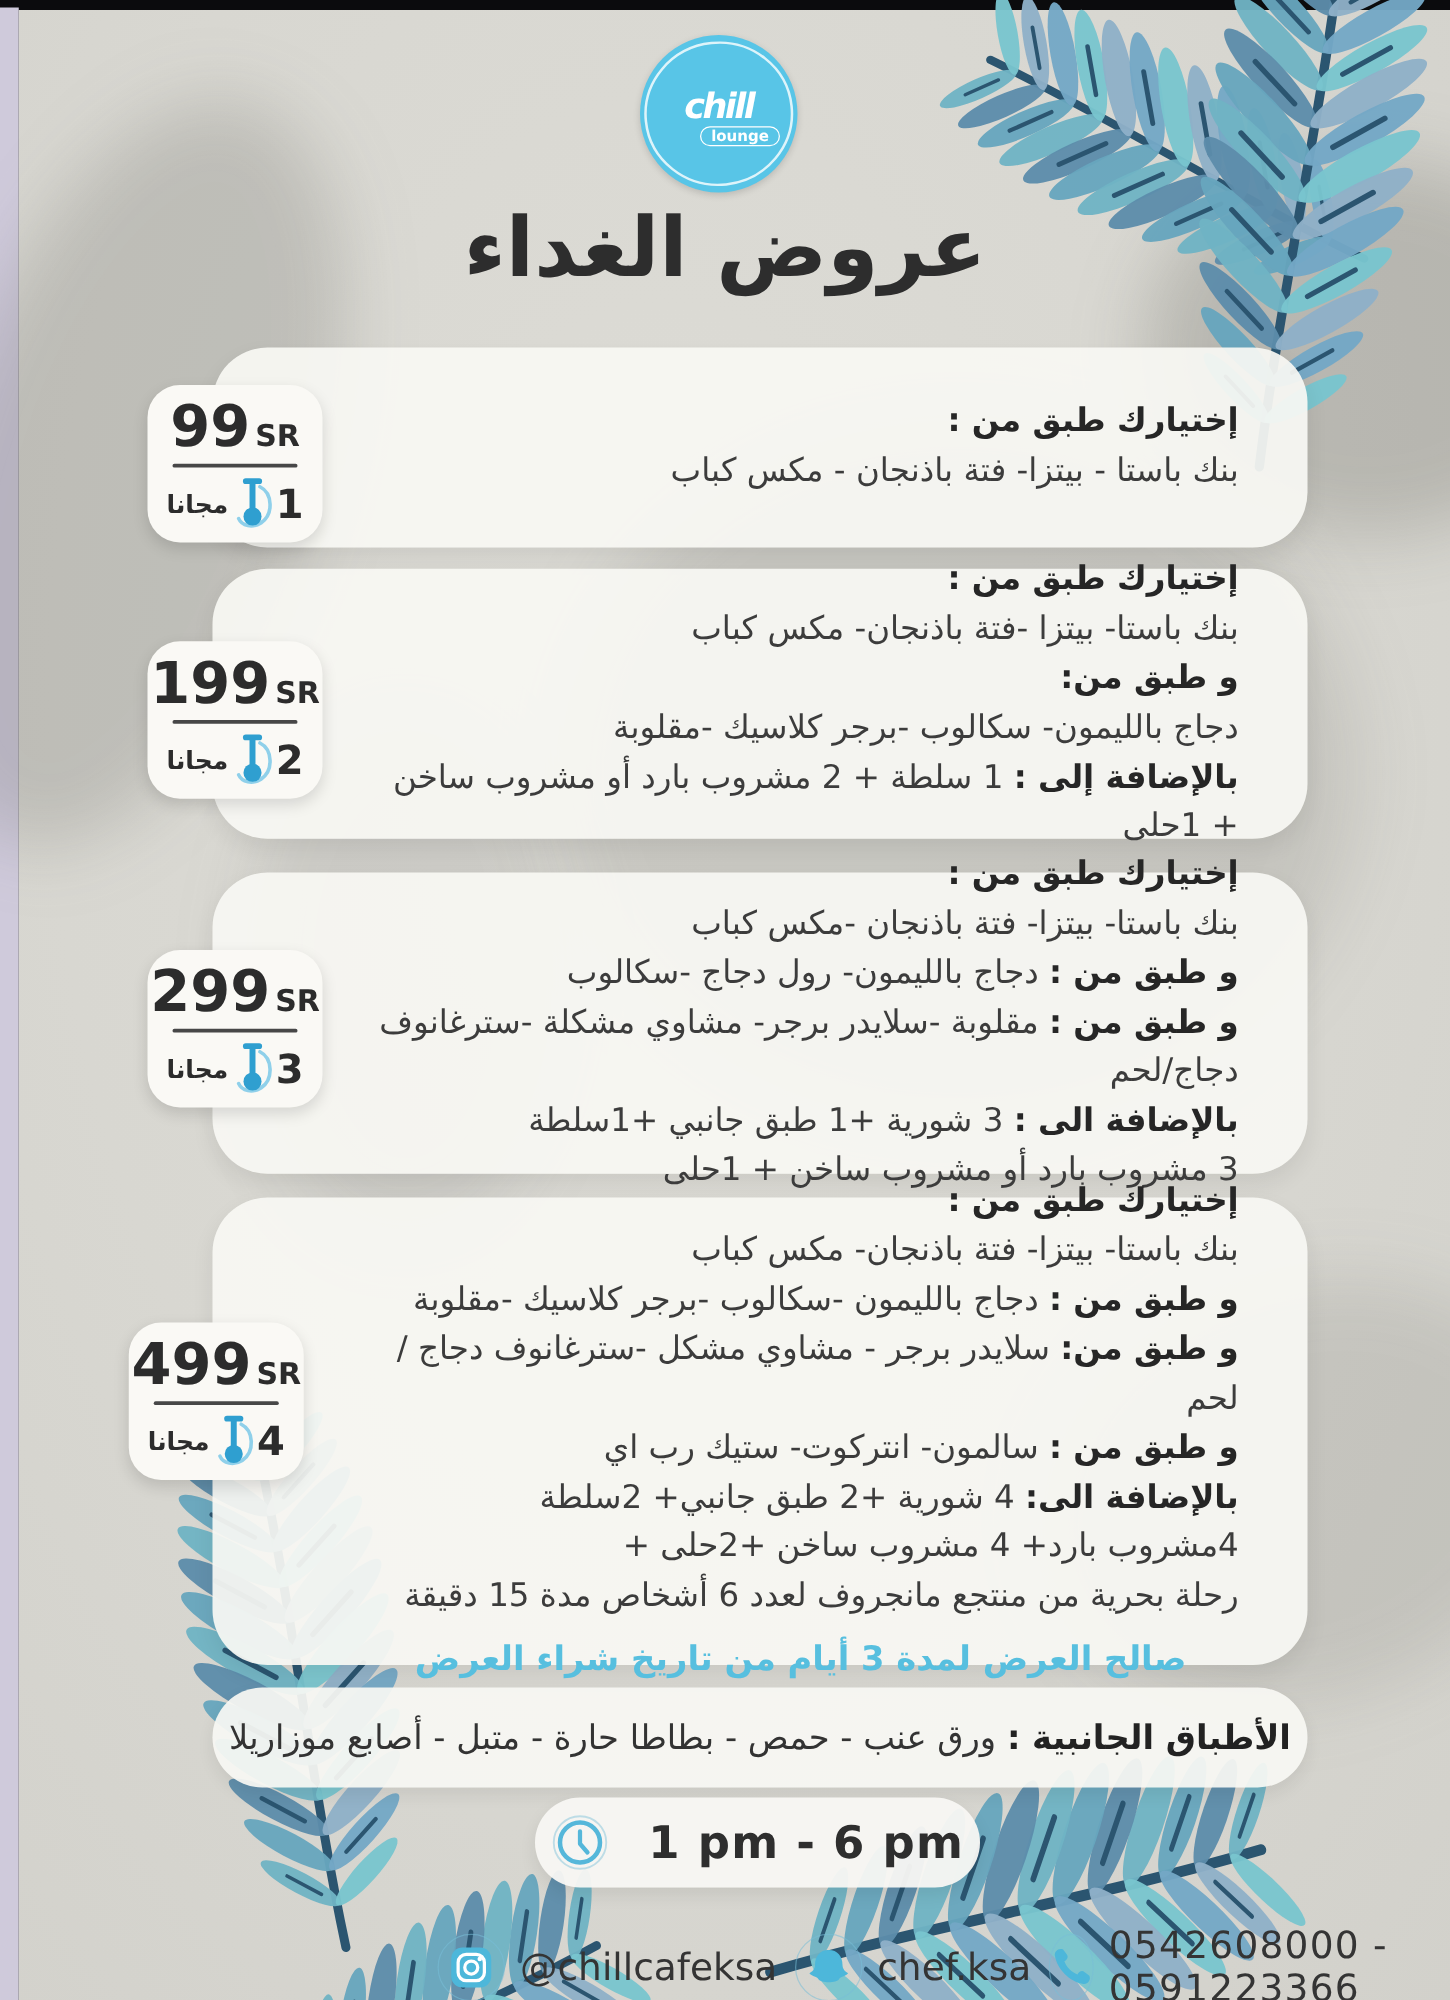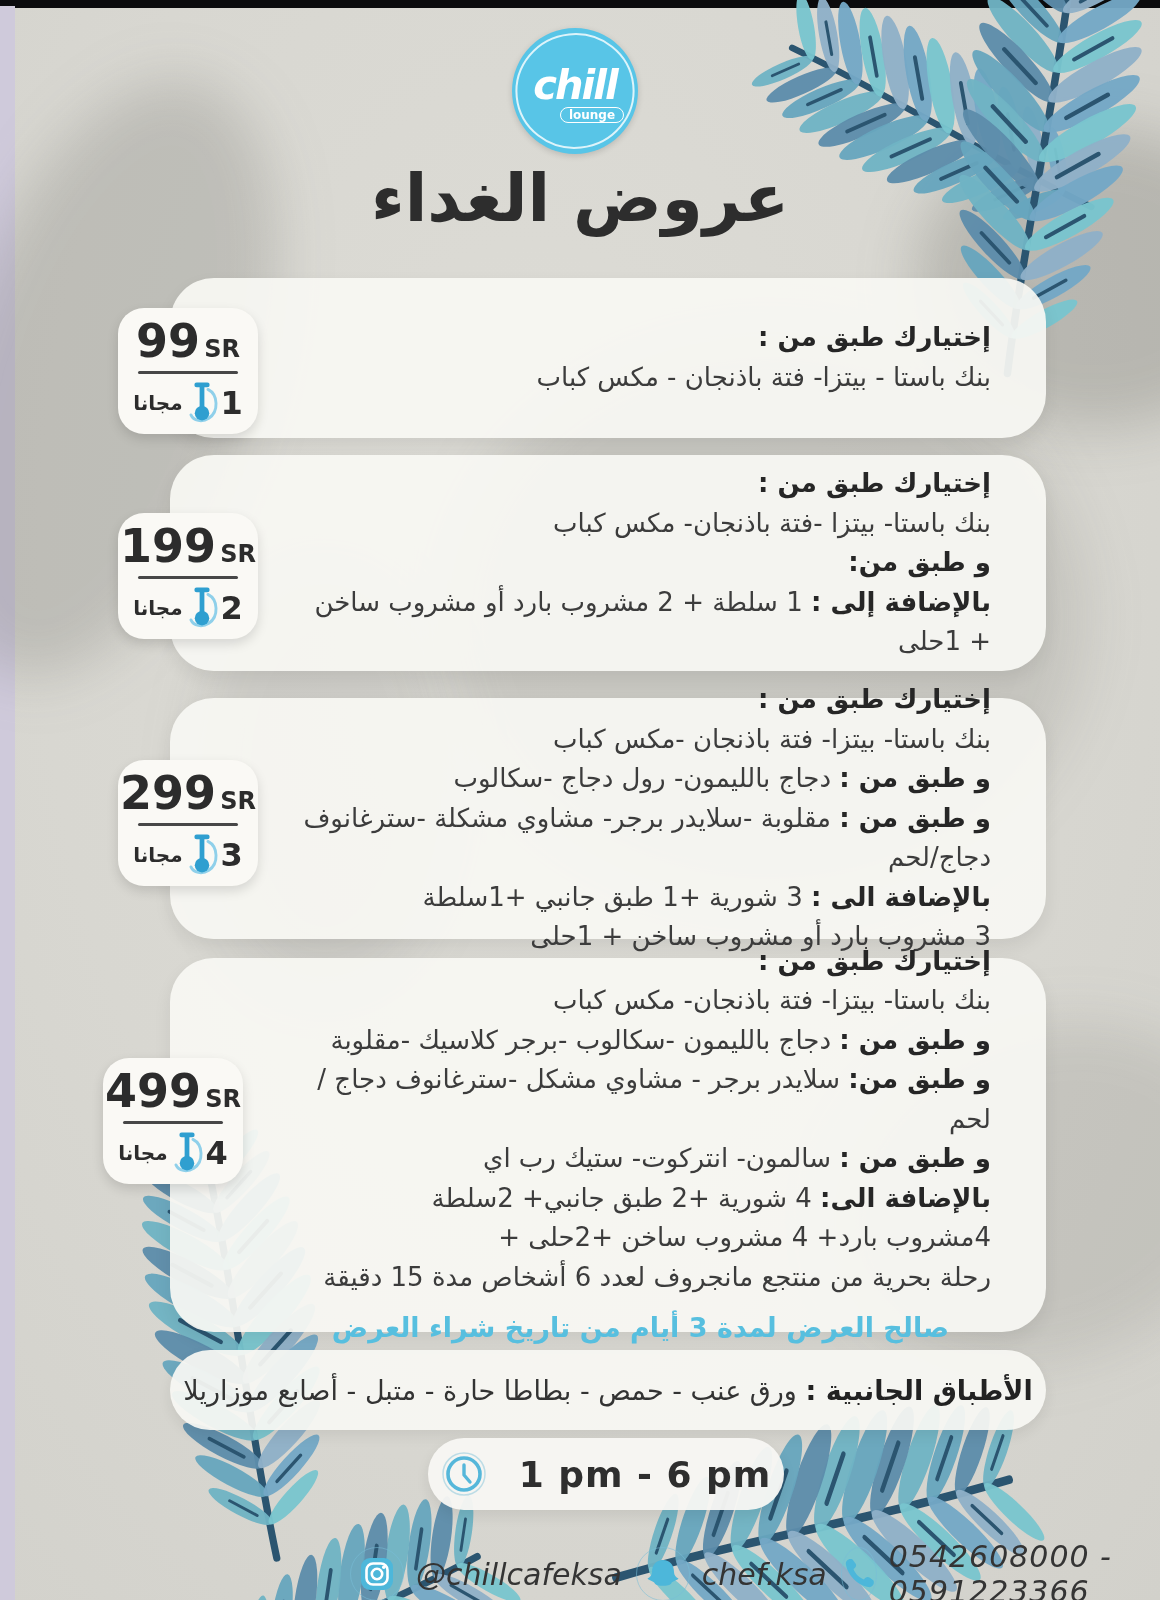--- a/index.html
+++ b/index.html
@@ -15,21 +15,21 @@
   .sh2{left:430px;top:330px;width:640px;height:560px;background:rgba(100,100,95,.16);}
   .sh3{left:900px;top:120px;width:360px;height:300px;background:rgba(90,90,85,.25);}
   .sh4{left:820px;top:1020px;width:420px;height:330px;background:rgba(100,100,95,.15);transform:rotate(-20deg);}
   .sh5{left:180px;top:560px;width:260px;height:420px;background:rgba(100,100,95,.12);}
   #ferns{position:absolute;left:0;top:0;width:1160px;height:1600px;z-index:1;pointer-events:none;}
   
   #logo{position:absolute;left:512px;top:28px;width:126px;height:126px;border-radius:50%;
         background:#58c5e7;z-index:2;display:flex;flex-direction:column;align-items:center;justify-content:center;
         box-shadow:0 2px 6px rgba(0,0,0,.15);}
   #logo .ring{position:absolute;inset:4px;border-radius:50%;border:2px solid rgba(255,255,255,.8);transform:rotate(-6deg) scale(1.01,.98);}
-  #logo .brand{color:#fff;font-size:40px;font-weight:700;font-style:italic;letter-spacing:-2px;line-height:1;margin-top:6px;}
+  #logo .brand{color:#fff;font-size:28px;font-weight:700;font-style:italic;letter-spacing:-2px;line-height:1;margin-top:6px;}
   #logo .sub{color:#fff;font-size:12px;font-weight:700;border:1.5px solid #fff;border-radius:10px;padding:0 8px;margin-top:2px;margin-left:34px;}
   
   #title{position:absolute;left:0;top:160px;width:1160px;text-align:center;z-index:2;
          font-size:66px;font-weight:700;color:#2d2d2d;}
   
   .offer{position:absolute;z-index:2;}
   .card{position:absolute;left:52px;right:0;top:0;bottom:0;background:rgba(248,247,243,.93);
         border-radius:44px;box-shadow:0 8px 18px rgba(0,0,0,.07);
         display:flex;flex-direction:column;justify-content:center;
         padding:10px 55px 10px 120px;box-sizing:border-box;direction:rtl;text-align:right;}
@@ -58,21 +58,21 @@
          font-size:27px;color:#333;}
   #sides b{color:#222;}
   
   #time-pill{position:absolute;left:428px;top:1438px;width:356px;height:72px;z-index:2;
              background:rgba(248,247,243,.95);border-radius:38px;box-shadow:0 6px 14px rgba(0,0,0,.08);
              display:flex;align-items:center;justify-content:center;gap:32px;}
   #time-pill .time-text{font-size:36px;font-weight:600;color:#2e2e2e;letter-spacing:1px;}
   
   #footer{position:absolute;left:350px;top:1548px;height:52px;z-index:2;display:flex;align-items:center;gap:14px;}
   #footer .item{display:flex;align-items:center;gap:12px;}
-  #footer .txt{font-size:30px;color:#343434;font-style:italic;}
+  #footer .txt{font-size:30px;color:#343434;}
   #footer .phones{letter-spacing:1px;}
   .icon-wrap{width:52px;height:52px;border-radius:50%;border:1.5px solid rgba(120,190,215,.55);
              display:flex;align-items:center;justify-content:center;}
 </style>
 </head>
 <body>
 
 <div id="stage">
   <div id="edge-strip"></div>
   <div id="paper">
@@ -562,20 +562,21 @@
       </div>
     </div>
   </section>
 
   <section class="offer o2">
     <div class="card">
       <div>
             <p class="line"><b>إختيارك طبق من :</b></p>
             <p class="line">بنك باستا- بيتزا -فتة باذنجان- مكس كباب</p>
             <p class="line"><b>و طبق من:</b></p>
+            <p class="line">دجاج بالليمون- سكالوب -برجر كلاسيك -مقلوبة</p>
             <p class="line"><b>بالإضافة إلى :</b> 1 سلطة + 2 مشروب بارد أو مشروب ساخن + 1حلى</p>
           </div>
     </div>
     <div class="badge">
       <div class="price-row">
         <span class="price-val">199</span>
         <span class="price-cur">SR</span>
       </div>
       <div class="rule"></div>
       <div class="free-row">

